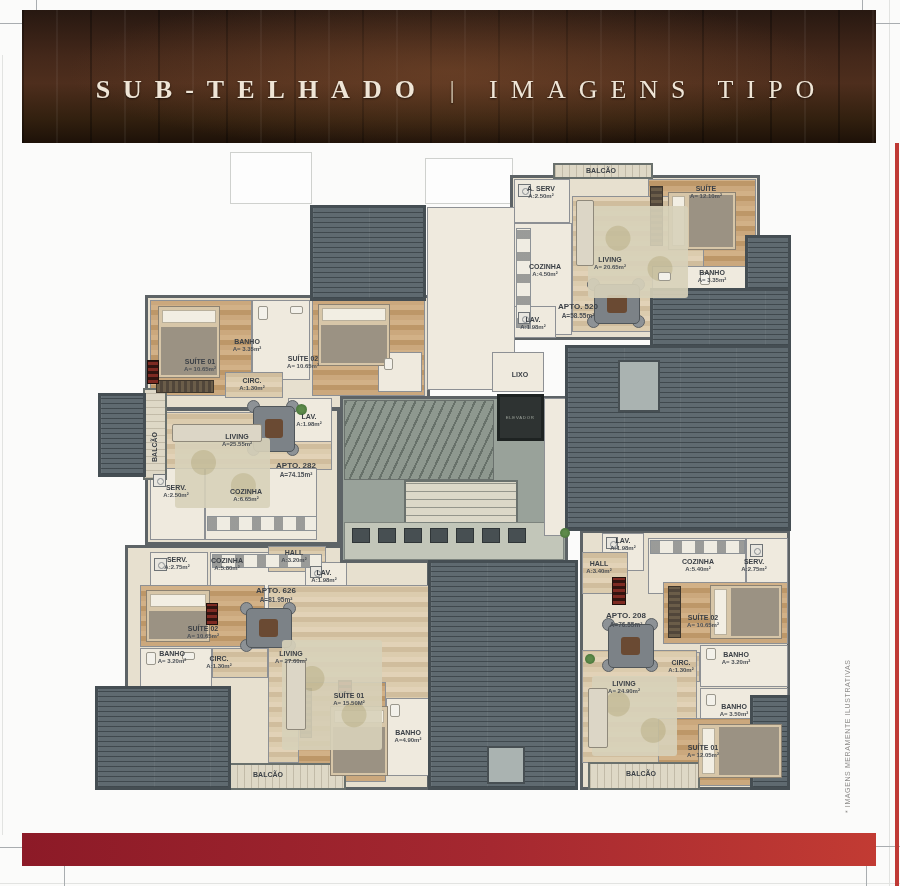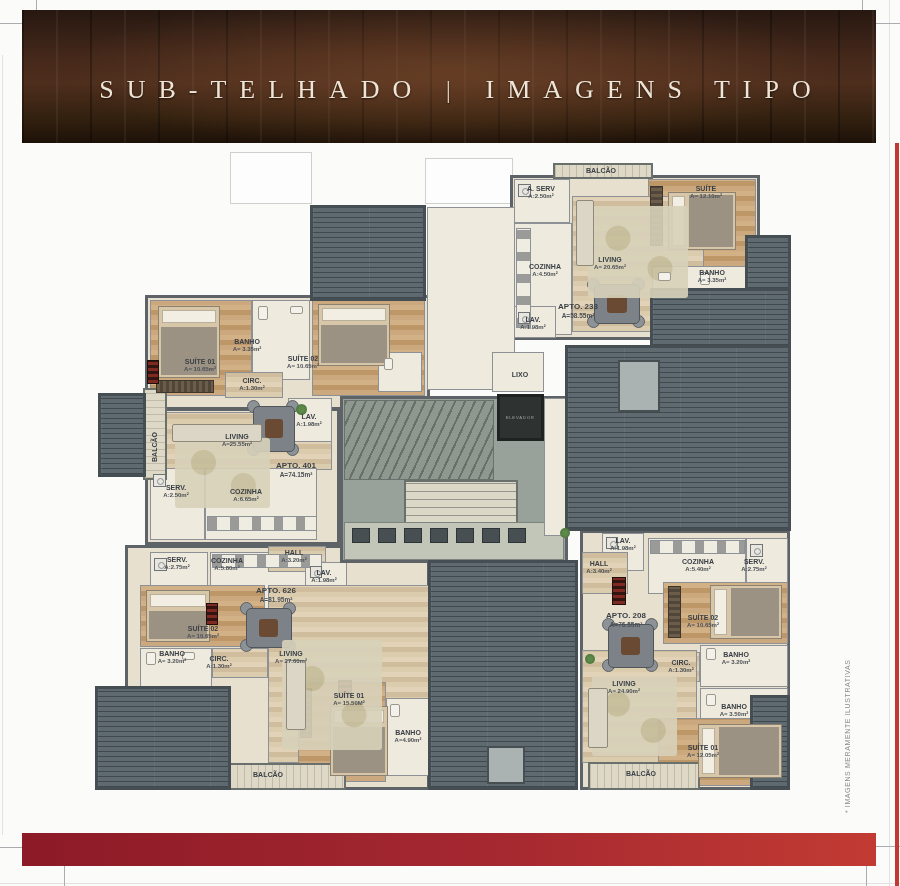--- a/index.html
+++ b/index.html
@@ -16,21 +16,21 @@
   .banner{position:absolute;left:22px;top:10px;width:854px;height:133px;
     background:
       radial-gradient(ellipse 62% 85% at 50% 46%, rgba(128,78,45,.50), rgba(0,0,0,0) 72%),
       repeating-linear-gradient(90deg, rgba(0,0,0,.30) 0 2px, rgba(0,0,0,0) 2px 34px,
         rgba(255,255,255,.05) 34px 36px, rgba(0,0,0,0) 36px 68px),
       linear-gradient(180deg,#271811 0%,#44281a 35%,#4e2e1d 55%,#32200f 82%,#1d1108 100%);
     background-color:#3a2315;
     display:flex;align-items:center;justify-content:center;}
   .banner-text{color:#efe5d6;font-family:"Liberation Serif",serif;font-size:26px;
     letter-spacing:13px;white-space:nowrap;padding-top:26px;text-shadow:0 1px 2px rgba(0,0,0,.6);}
-  .banner-text .bold{font-weight:normal;margin-left:25px;}
+  .banner-text .bold{font-weight:bold;margin-left:25px;}
   .banner-text .sep{color:#d9cab4;font-weight:normal;padding:0 2px;}
 
   
   .redbar{position:absolute;left:22px;top:833px;width:854px;height:33px;
     background:linear-gradient(90deg,#8c1a27 0%,#a52830 55%,#c23b33 100%);}
 
   
   .side-note{position:absolute;left:844px;top:638px;width:14px;height:196px;
     writing-mode:vertical-rl;transform:rotate(180deg);
     font-size:7px;color:#8f8d8b;letter-spacing:.6px;text-align:center;}
@@ -319,21 +319,21 @@
   </div>
   <div class="lbl" style="left:610px;top:264px">
     <div class="lbl-n">LIVING</div>
     <div class="lbl-a">A= 20.65m²</div>
   </div>
   <div class="lbl" style="left:712px;top:277px">
     <div class="lbl-n">BANHO</div>
     <div class="lbl-a">A= 3.35m²</div>
   </div>
   <div class="lbl big" style="left:578px;top:311px">
-    <div class="lbl-n">APTO. 233</div>
+    <div class="lbl-n">APTO. 520</div>
     <div class="lbl-a">A=58.55m²</div>
   </div>
   <div class="lbl" style="left:533px;top:324px">
     <div class="lbl-n">LAV.</div>
     <div class="lbl-a">A:1.98m²</div>
   </div>
 
   <div class="lbl" style="left:200px;top:366px">
     <div class="lbl-n">SUÍTE 01</div>
     <div class="lbl-a">A= 10.65m²</div>
@@ -363,21 +363,21 @@
   </div>
   <div class="lbl" style="left:176px;top:492px">
     <div class="lbl-n">SERV.</div>
     <div class="lbl-a">A:2.50m²</div>
   </div>
   <div class="lbl" style="left:246px;top:496px">
     <div class="lbl-n">COZINHA</div>
     <div class="lbl-a">A:6.65m²</div>
   </div>
   <div class="lbl big" style="left:296px;top:470px">
-    <div class="lbl-n">APTO. 401</div>
+    <div class="lbl-n">APTO. 282</div>
     <div class="lbl-a">A=74.15m²</div>
   </div>
 
   <div class="lbl" style="left:177px;top:564px">
     <div class="lbl-n">SERV.</div>
     <div class="lbl-a">A:2.75m²</div>
   </div>
   <div class="lbl" style="left:227px;top:565px">
     <div class="lbl-n">COZINHA</div>
     <div class="lbl-a">A:5.80m²</div>

